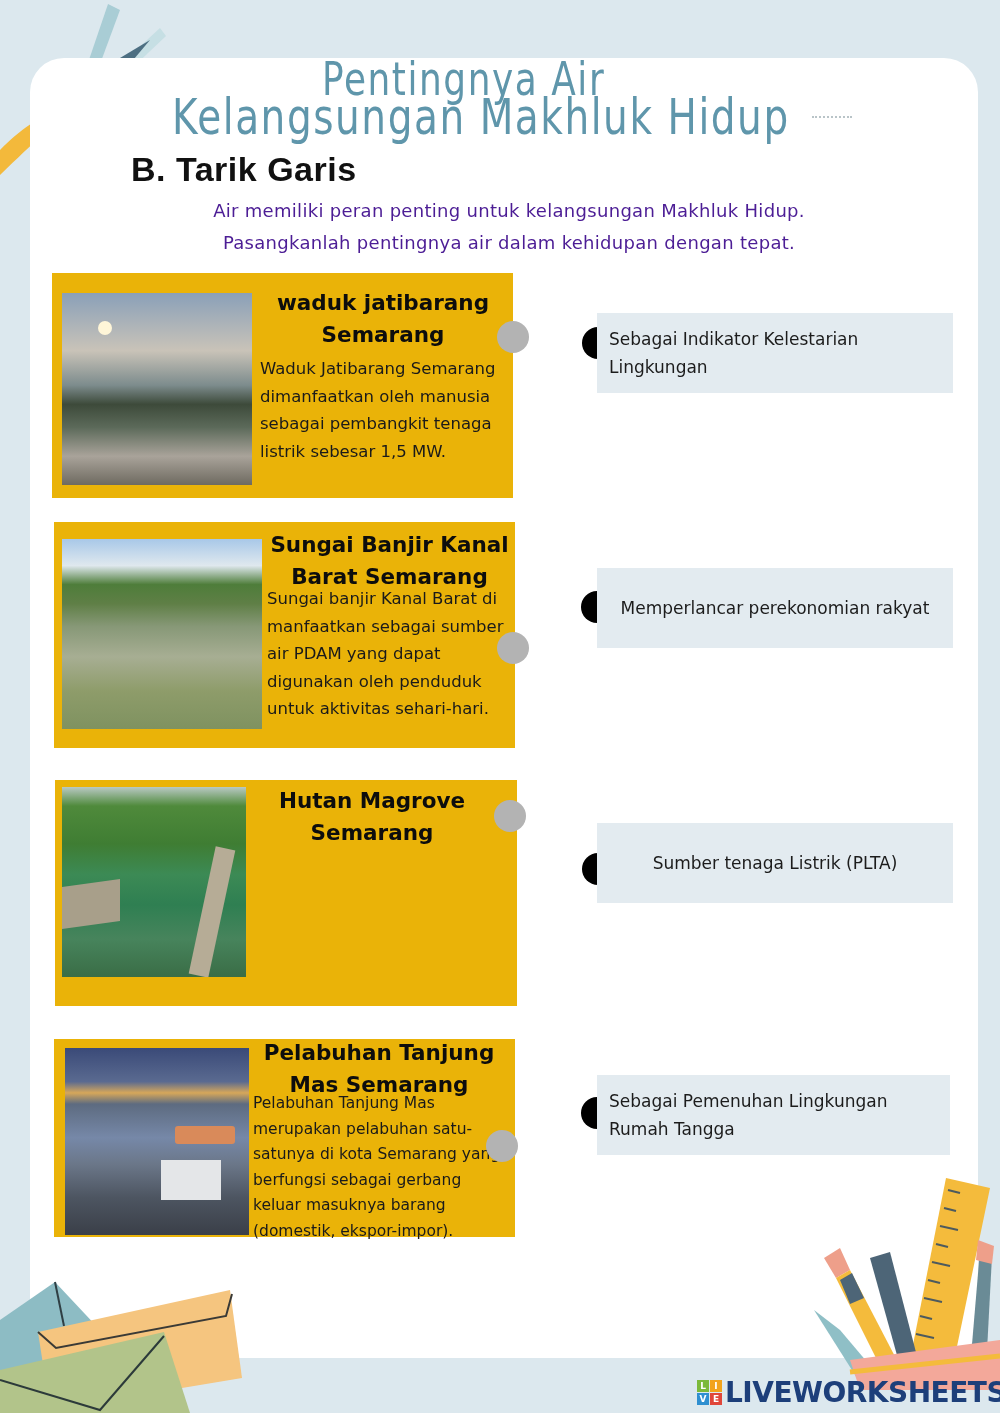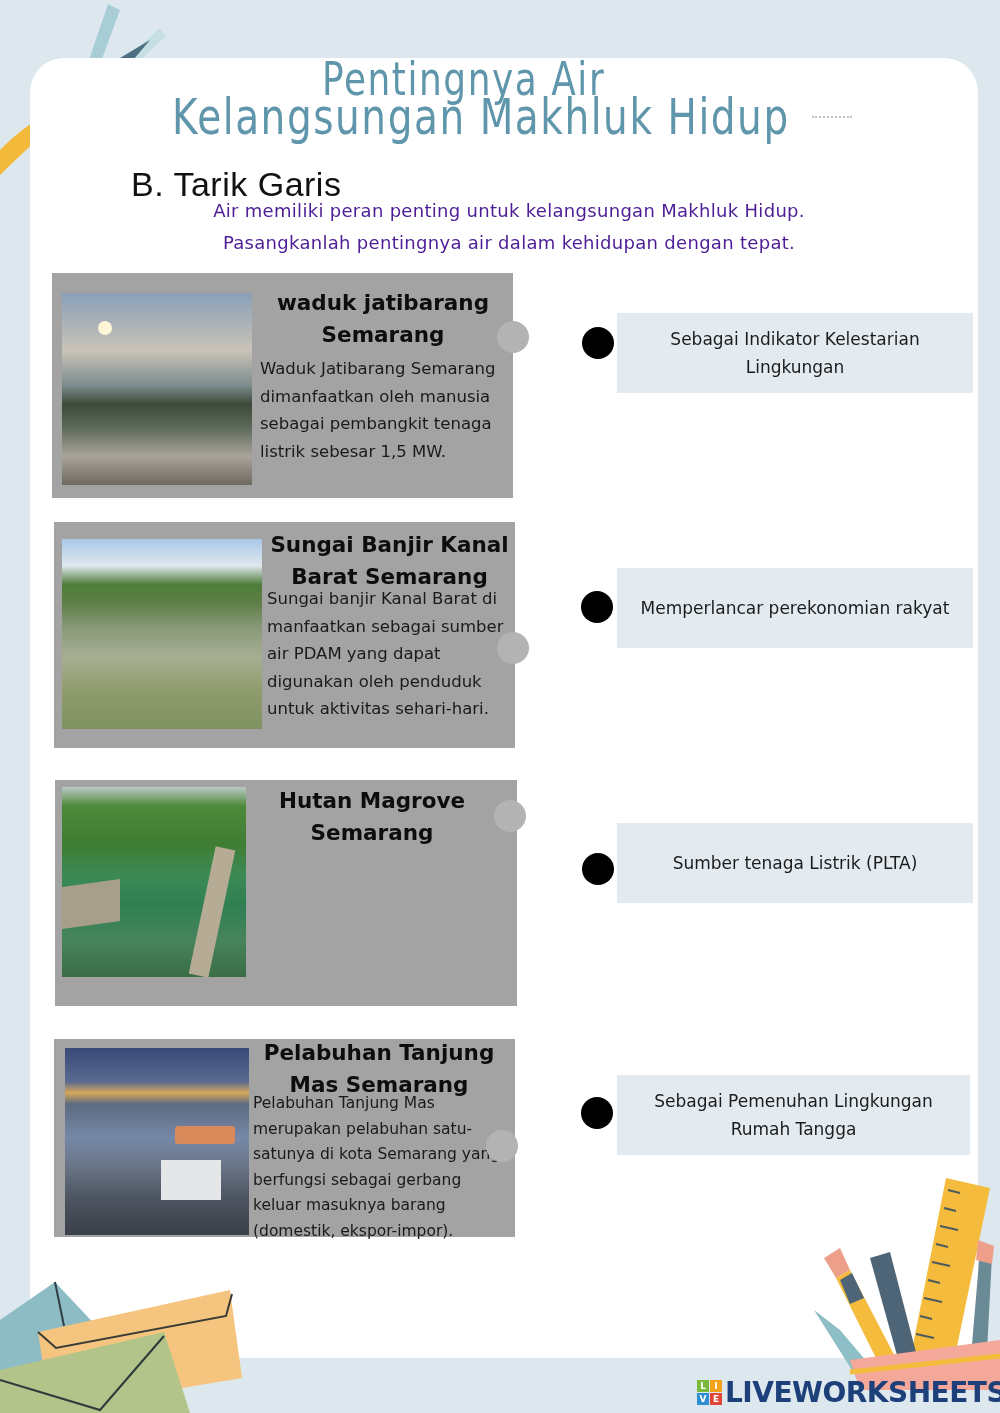--- a/index.html
+++ b/index.html
@@ -15,31 +15,31 @@
   .title-line1, .title-line2 {
     position: absolute; color: #5f96ab; font-family: "DejaVu Sans", sans-serif;
     letter-spacing: 2px; white-space: nowrap; transform-origin: left top;
   }
   .title-line1 { left: 322px; top: 52px; font-size: 46px; transform: scaleX(0.78); }
   .title-line2 { left: 172px; top: 88px; font-size: 50px; transform: scaleX(0.78); }
   .title-dots {
     position: absolute; left: 812px; top: 116px; width: 40px; border-top: 2px dotted #b9c4c8;
   }
   .section-heading {
-    position: absolute; left: 131px; top: 165px; font-size: 34px; font-weight: normal;
+    position: absolute; left: 131px; top: 150px; font-size: 34px; font-weight: bold;
     color: #111; font-family: "Liberation Sans", sans-serif; letter-spacing: 0.5px;
   }
   .instructions {
     position: absolute; left: 124px; top: 195px; width: 770px; text-align: center;
     font-size: 18px; line-height: 32px; color: #4c1d95; font-family: "DejaVu Sans", sans-serif;
     letter-spacing: 0.3px;
   }
 
   .card {
-    position: absolute; background: #a3a3a3;
+    position: absolute; background: #eab308;
   }
   .card .photo {
     position: absolute; overflow: hidden;
   }
   .card .card-title {
     position: absolute; text-align: center; font-weight: bold; color: #0d0d0d;
     font-family: "DejaVu Sans", sans-serif; font-size: 21.5px; line-height: 32px;
   }
   .card .card-desc {
     position: absolute; color: #1a1a1a; font-family: "DejaVu Sans", sans-serif;
@@ -48,23 +48,23 @@
   .dot-gray {
     position: absolute; width: 32px; height: 32px; border-radius: 50%; background: #b3b3b3;
     cursor: pointer;
   }
   .dot-black {
     position: absolute; width: 32px; height: 32px; border-radius: 50%; background: #000;
     cursor: pointer;
   }
   .answer {
     position: absolute; left: 597px; width: 356px; height: 80px; background: #e3ebf0;
-    display: flex; align-items: center; justify-content: center; text-align: center;
+    display: flex; align-items: center; justify-content: center; 
     font-size: 17px; line-height: 28px; color: #1c1c1c; font-family: "DejaVu Sans", sans-serif;
-    padding: 8px 12px; box-sizing: border-box; margin-left: 20px;
+    padding: 8px 12px; box-sizing: border-box;
   }
 
   .logo {
     position: absolute; left: 697px; top: 1376px; display: flex; align-items: center;
   }
   .logo-badge {
     display: grid; grid-template-columns: 12px 12px; grid-template-rows: 12px 12px; gap: 1px;
     margin-right: 3px;
   }
   .logo-badge span { display: block; font-size: 9px; font-weight: bold; color: #fff; text-align: center; line-height: 12px; font-family: "DejaVu Sans", sans-serif; }

